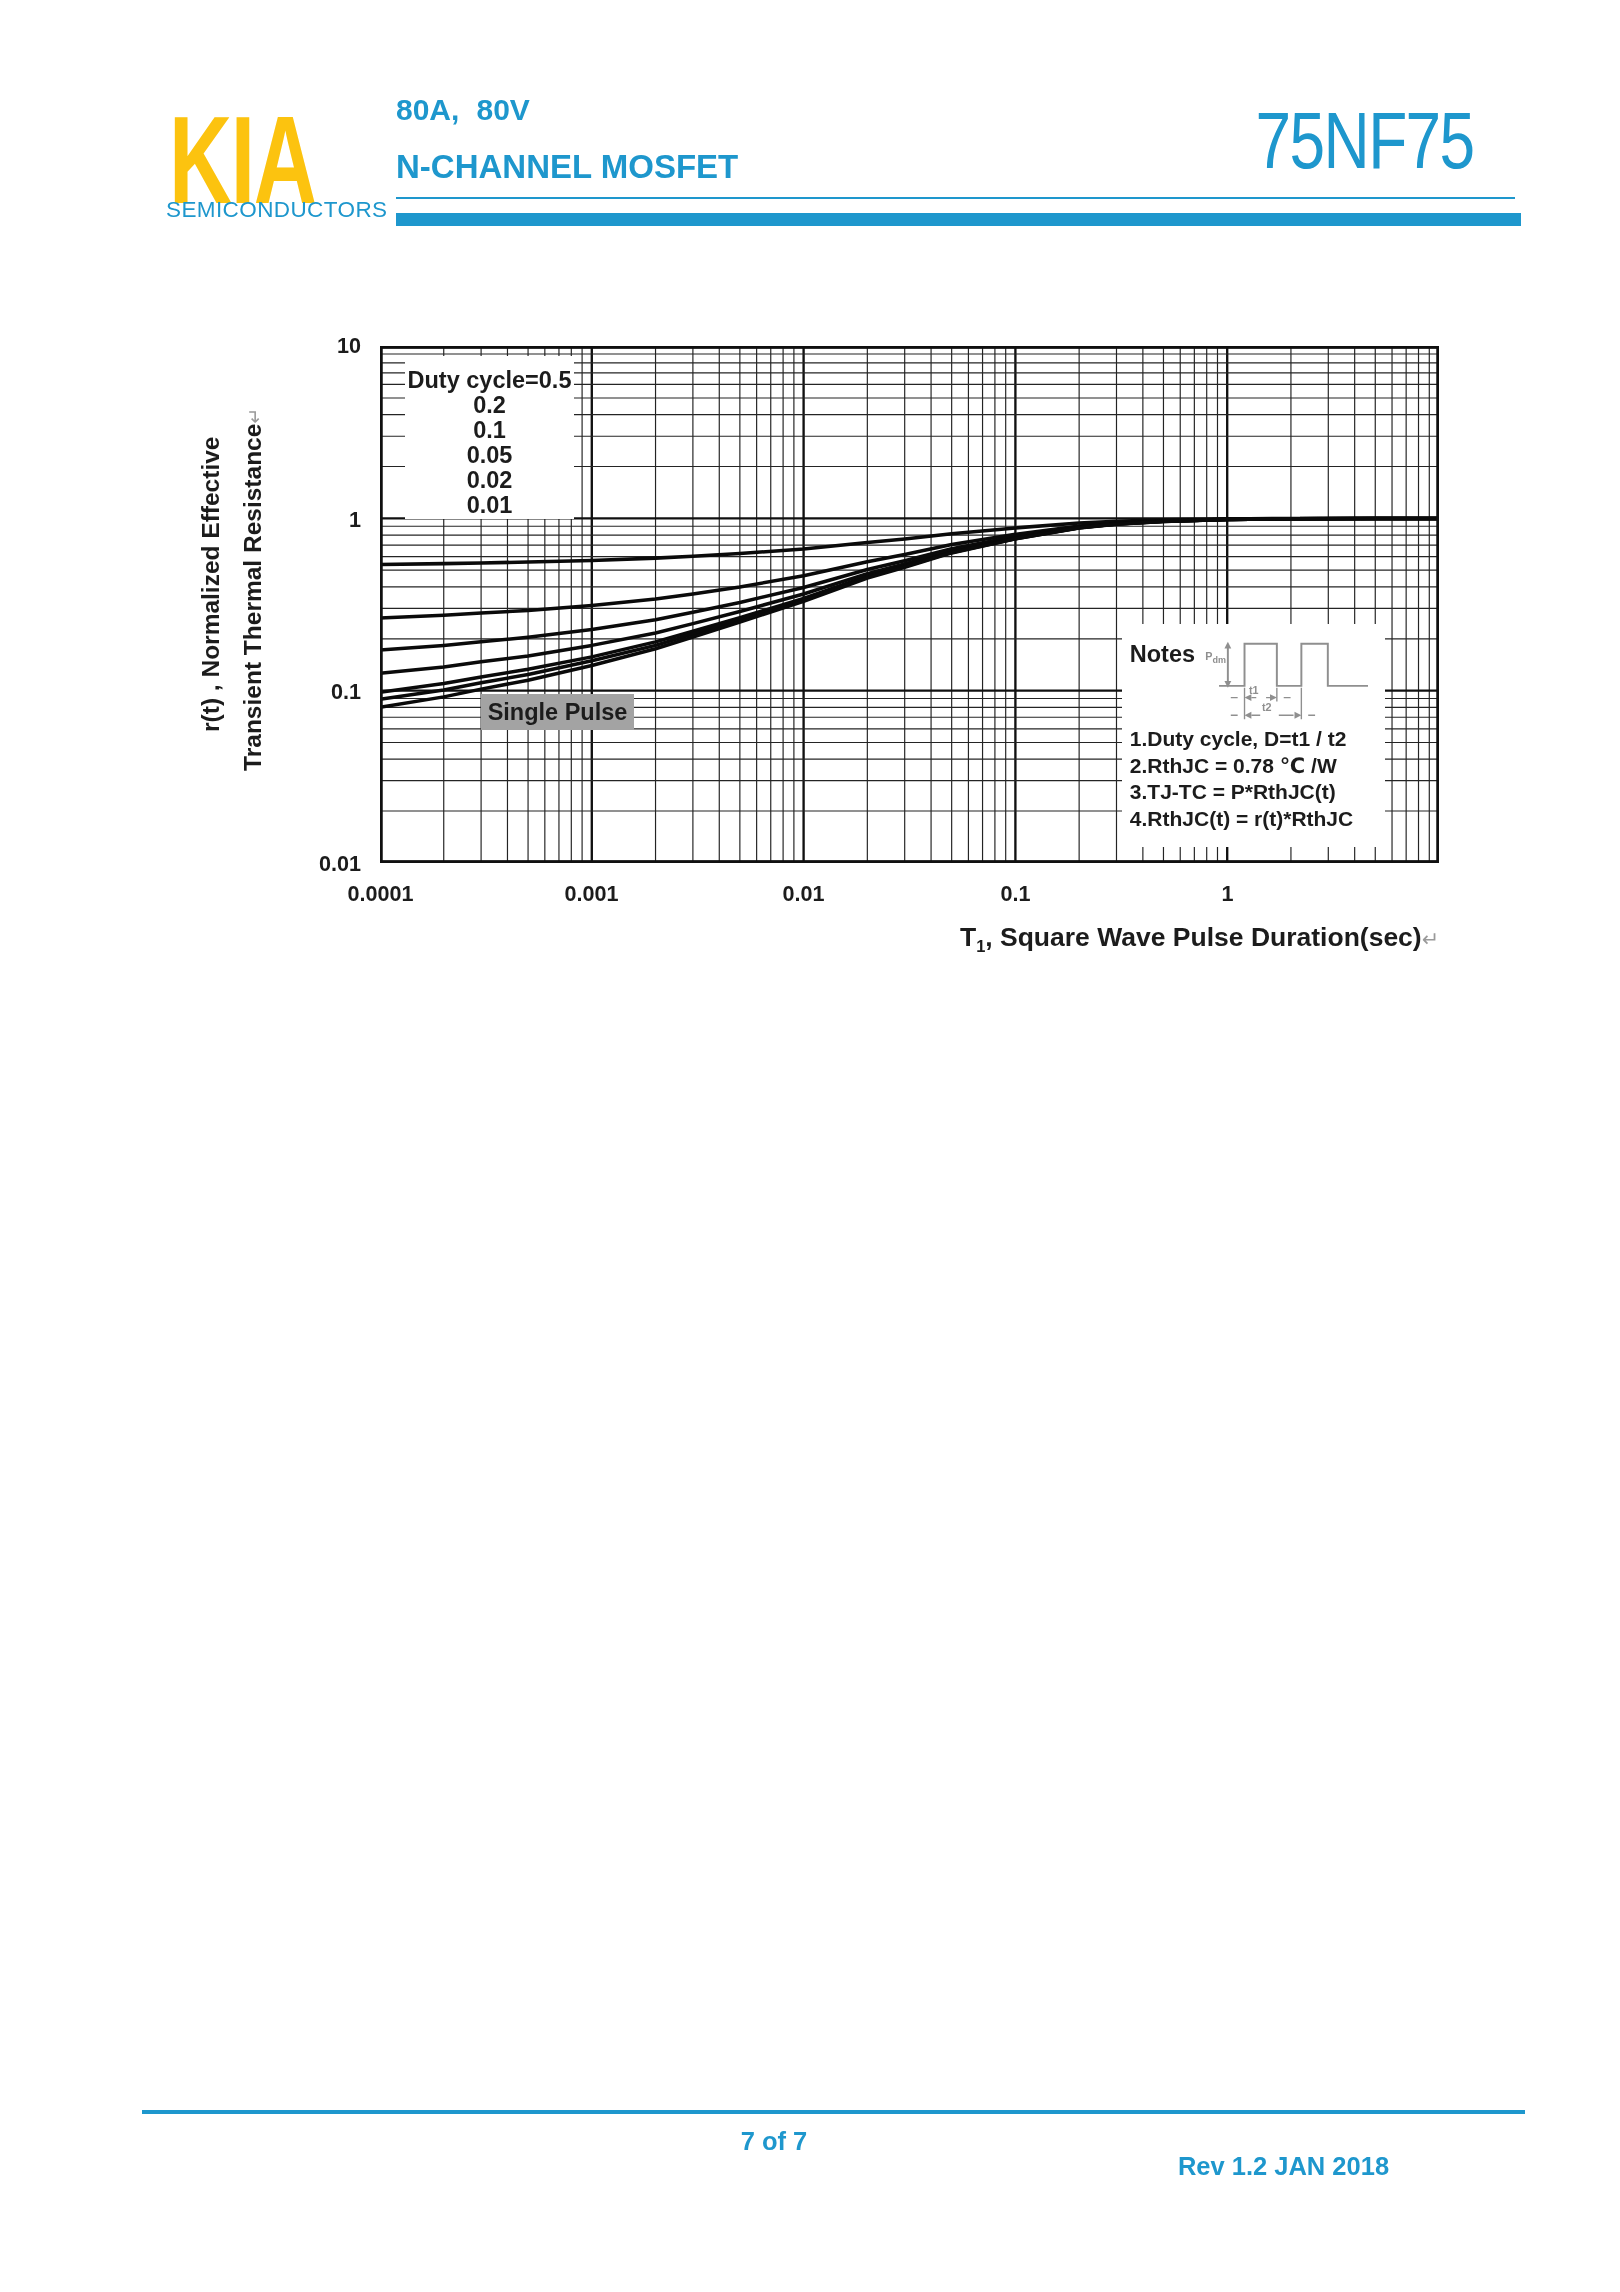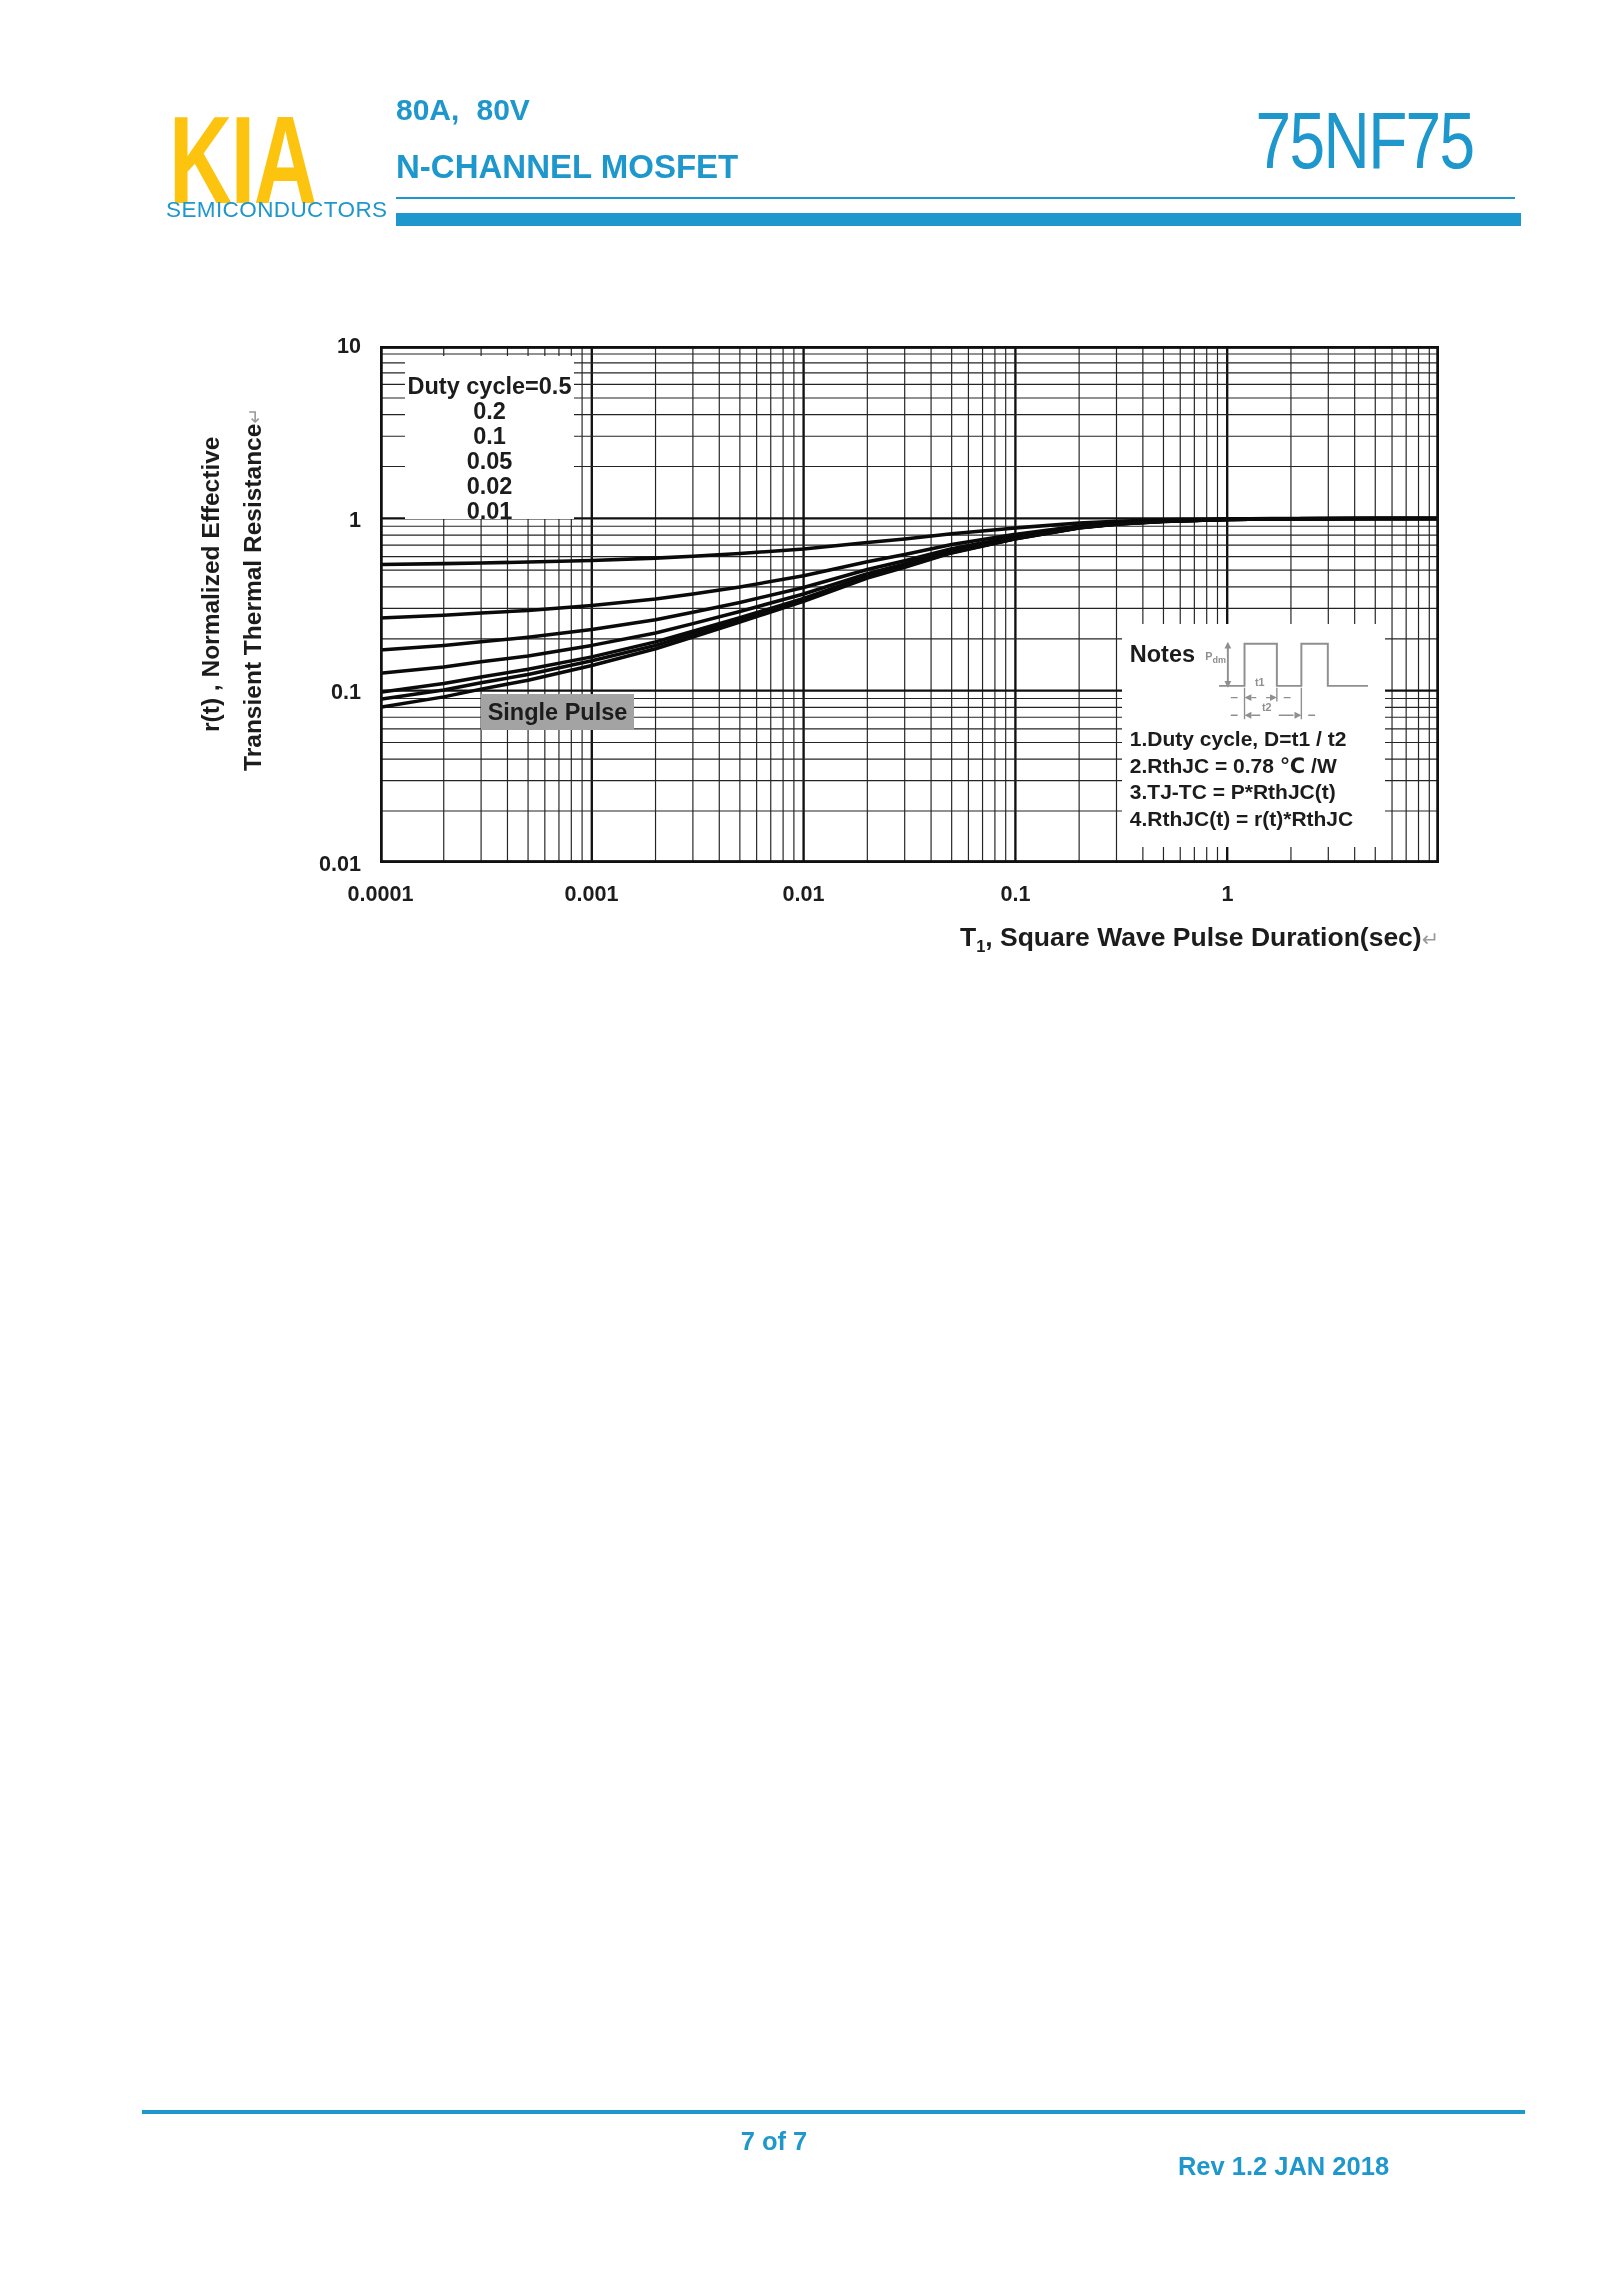--- a/index.html
+++ b/index.html
@@ -42,34 +42,34 @@
 
   .ylab1{left:44px;top:571px;width:333px;height:26.5px;text-align:center;font-size:24.5px;font-weight:bold;
          transform:rotate(-90deg);white-space:nowrap;}
   .ylab2{left:59px;top:576px;width:387px;height:26.5px;text-align:center;font-size:24.5px;font-weight:bold;
          transform:rotate(-90deg);white-space:nowrap;}
   .xlab{left:380px;top:922px;width:1059px;text-align:right;font-size:26.5px;font-weight:bold;white-space:nowrap;}
   .xlab sub{font-size:62%;}
   .ret{color:#9a9a9a;font-size:78%;font-weight:normal;}
 
   .legend{left:405px;top:356px;width:169px;height:163px;background:#fff;text-align:center;
-          font-weight:bold;font-size:23.5px;line-height:25px;padding-top:18px;box-sizing:border-box;white-space:nowrap;}
+          font-weight:bold;font-size:23.5px;line-height:25px;padding-top:12px;box-sizing:border-box;white-space:nowrap;}
   .single-pulse{left:481px;top:694px;width:153px;height:36px;line-height:36px;background:#a3a3a3;
                 text-align:center;font-size:23.5px;font-weight:bold;white-space:nowrap;}
 
   .notes{left:1122px;top:624px;width:263px;height:223px;background:#fff;}
   .notes-title{position:absolute;left:7.8px;top:4.9px;font-size:23.5px;font-weight:bold;margin-top:12px;}
   .notes-lines{position:absolute;left:7.8px;top:102px;font-size:21px;font-weight:bold;line-height:26.5px;white-space:nowrap;}
   .wave-svg{position:absolute;left:89px;top:5.9px;}
   .wv{stroke:var(--gray);stroke-width:2;fill:none;}
   .wvt{stroke:var(--gray);stroke-width:1.4;fill:none;}
   .wvf{fill:var(--gray);stroke:none;}
   .wave-label{position:absolute;color:var(--gray);font-size:10.8px;font-weight:bold;line-height:11.8px;}
   .wl-p{left:73px;top:26.5px;width:31px;text-align:right;}
-  .wl-t1{left:127px;top:53px;width:21.6px;text-align:center;}
+  .wl-t1{left:127px;top:61px;width:21.6px;text-align:left;}
   .wl-t2{left:140px;top:78px;width:21.6px;text-align:left;}
 
   
   .footer-rule{left:142px;top:2110px;width:1383px;height:3.9px;background:var(--blue);}
   .footer-page{left:676px;top:2127px;width:196px;text-align:center;font-size:25.5px;font-weight:bold;color:var(--blue);}
   .footer-rev{left:1161px;top:2127px;width:245px;text-align:center;font-size:25.5px;font-weight:bold;color:var(--blue);margin-top:25px;}
 </style>
 </head>
 <body>
 

